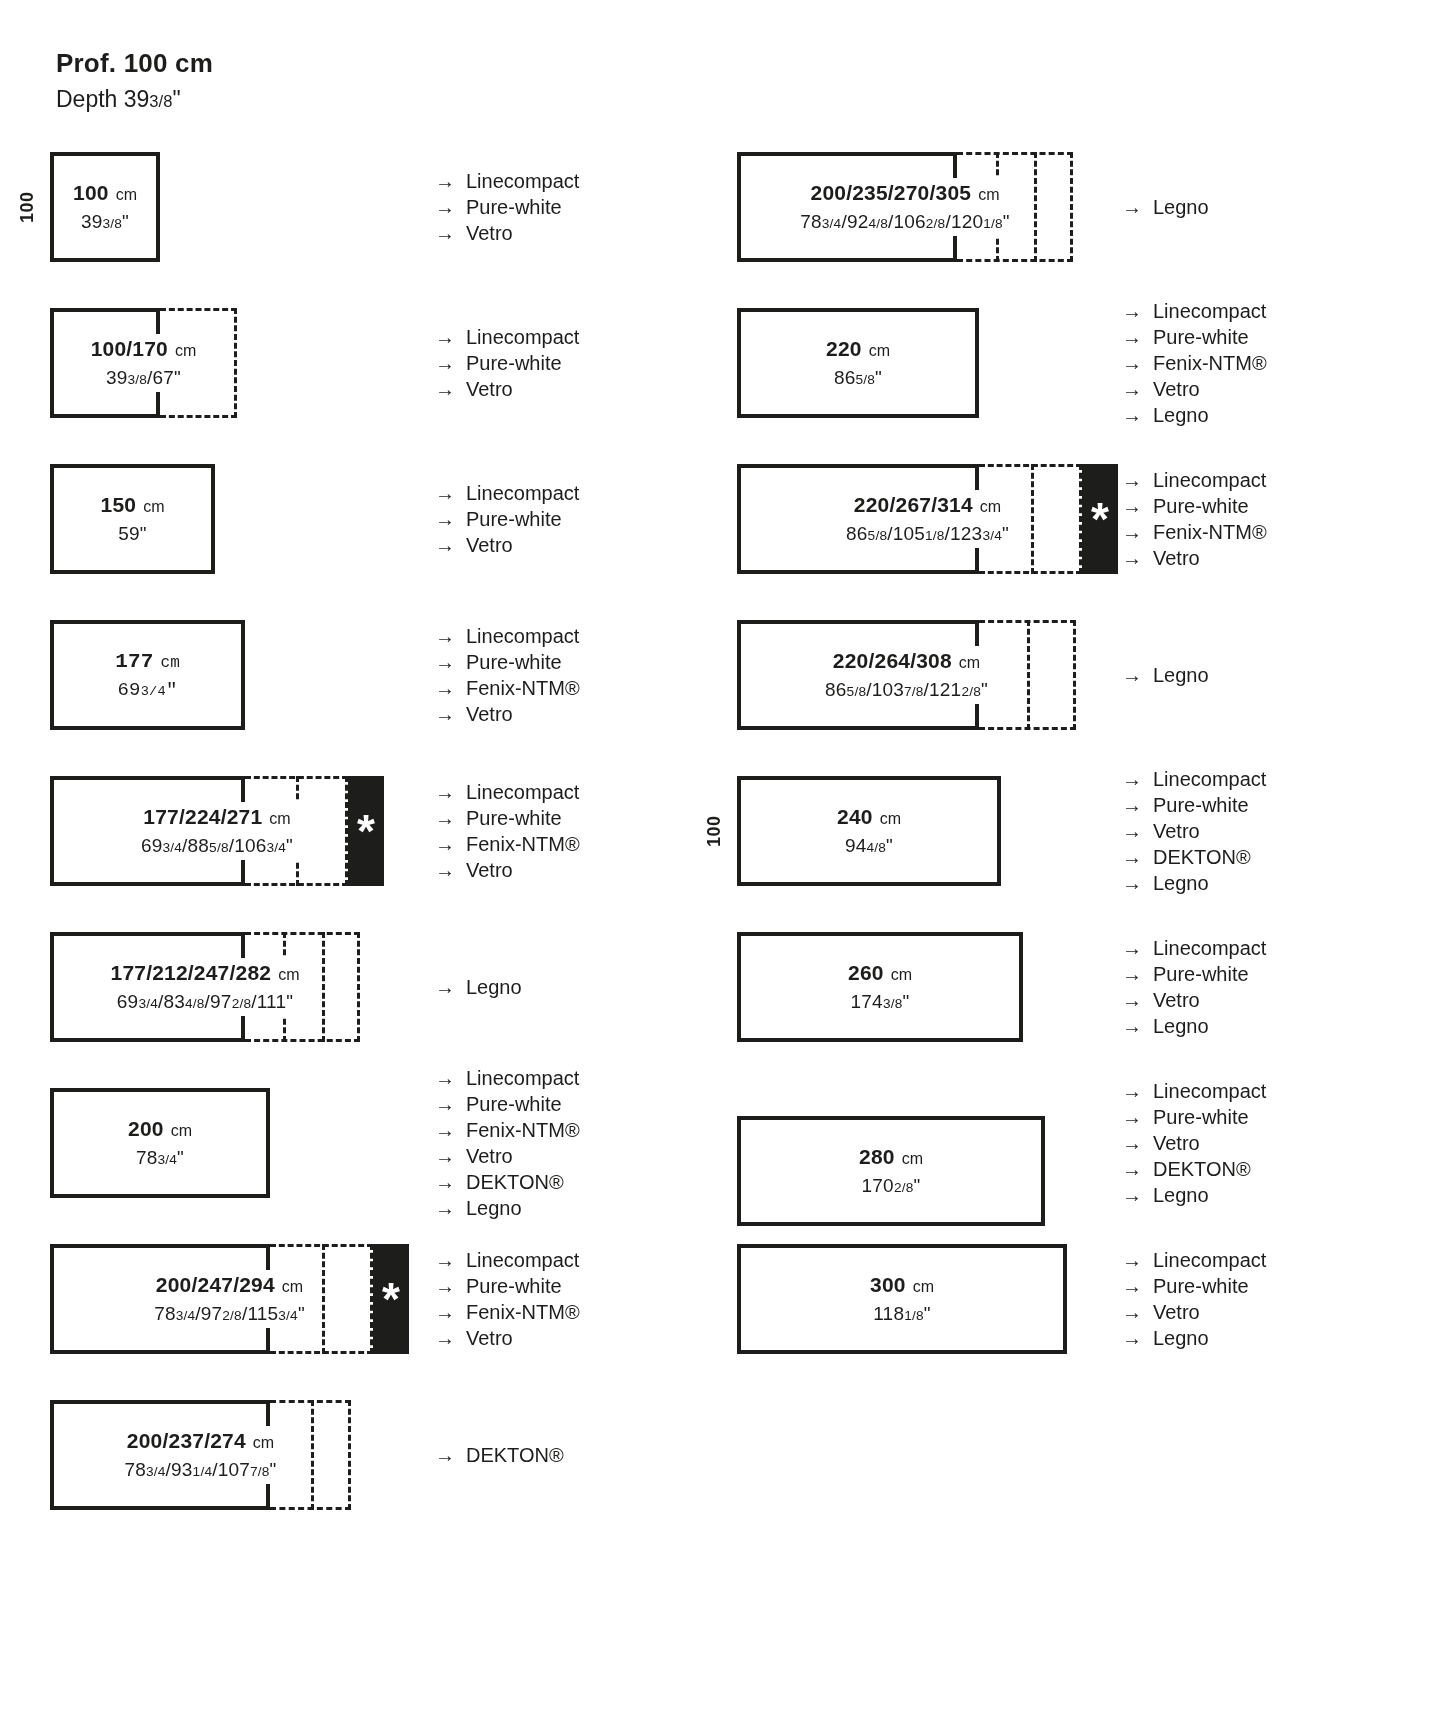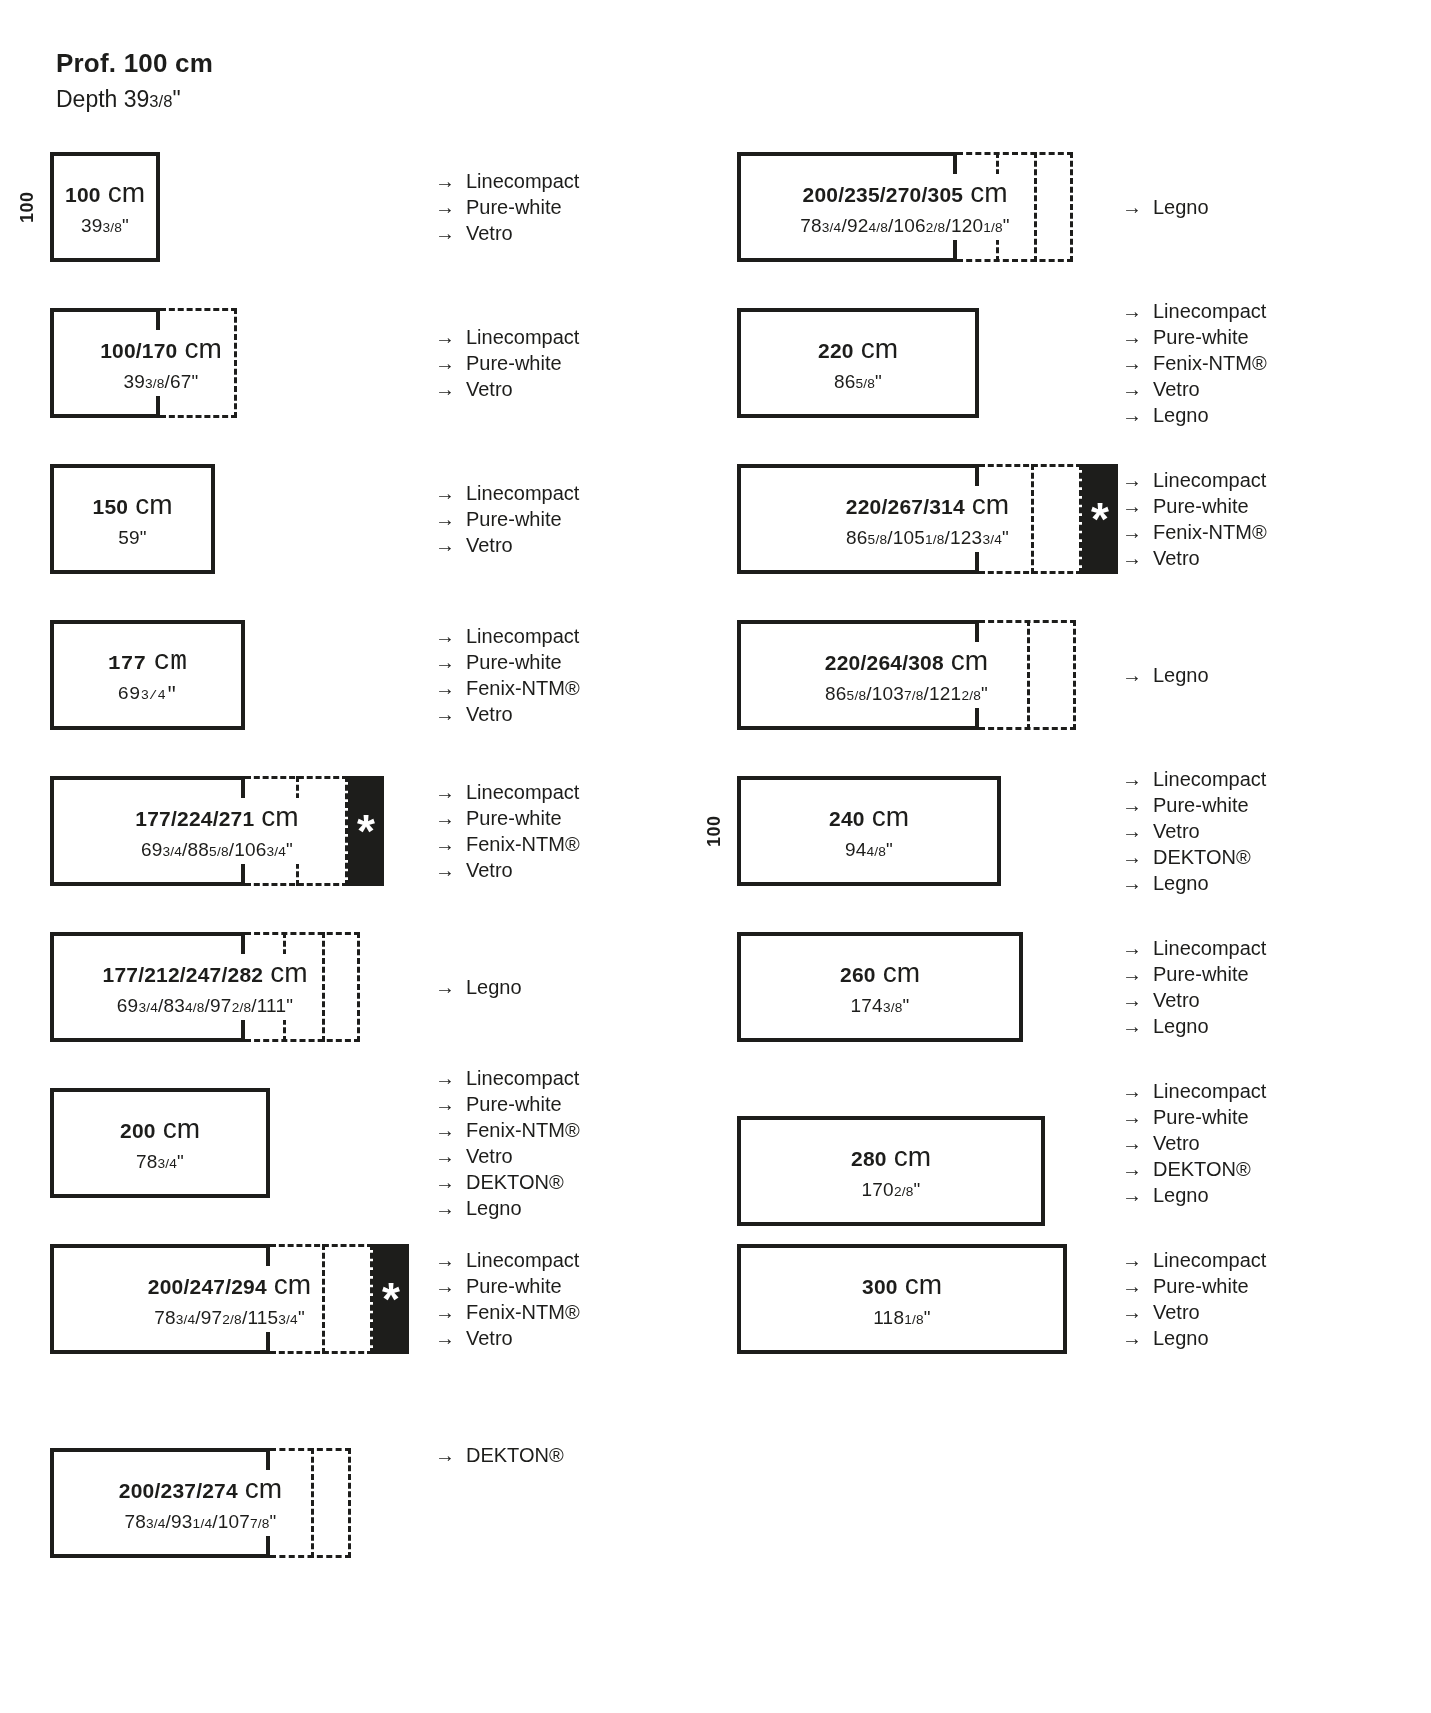--- a/index.html
+++ b/index.html
@@ -36,21 +36,21 @@
     display:flex; align-items:center; justify-content:center;
   }
   .ast-glyph { color:#fff; font-size:46px; font-weight:bold; line-height:36px; }
 
   .box-label {
     position:absolute; left:50%; top:50%; transform:translate(-50%,-50%);
     background:var(--paper); padding:3px 8px; text-align:center; white-space:nowrap;
   }
   .cm-line { font-size:21px; }
   .cm-val { font-weight:bold; letter-spacing:0.2px; }
-  .cm-unit { font-weight:normal; font-size:28px; margin-left:7px; }
+  .cm-unit { font-weight:normal; font-size:16px; margin-left:7px; }
   .in-line { font-size:19px; margin-top:6px; letter-spacing:0.2px; }
   .in-line .frac { font-size:0.72em; }
 
   .side-label {
     position:absolute; left:-34px; top:0; height:100%; width:22px;
     display:flex; align-items:center; justify-content:center;
     writing-mode:vertical-rl; transform:rotate(180deg);
     font-weight:bold; font-size:18px; letter-spacing:0.5px;
   }
 
@@ -94,21 +94,21 @@
             <div class="mat-item">
               <span class="arrow">→</span>
               <span>Vetro</span>
             </div>
           </div>
     </div>
   </div>
       <div class="row">
     <div class="diagram">
 
-      <div class="composite" style="width: 187px; padding-left: 35px;">
+      <div class="composite" style="width: 187px;">
         <div class="solid-part" style="width: 110px;"></div>
         <div class="ext-part" style="left: 110px; width: 77px;"></div>
 
         <div class="box-label">
           <div class="cm-line">
             <span class="cm-val">100/170</span><span class="cm-unit">cm</span>
           </div>
           <div class="in-line"><span>39</span><span class="frac">3/8</span><span>/67"</span></div>
         </div>
       </div>
@@ -338,21 +338,21 @@
             <div class="mat-item">
               <span class="arrow">→</span>
               <span>Vetro</span>
             </div>
           </div>
     </div>
   </div>
       <div class="row">
     <div class="diagram">
 
-      <div class="composite" style="width: 301px; margin-top: 48px;">
+      <div class="composite" style="width: 301px;">
         <div class="solid-part" style="width: 220px;"></div>
         <div class="ext-part" style="left: 220px; width: 81px;"></div>
         <div class="divider" style="left: 261px;"></div>
         <div class="box-label">
           <div class="cm-line">
             <span class="cm-val">200/237/274</span><span class="cm-unit">cm</span>
           </div>
           <div class="in-line"><span>78</span><span class="frac">3/4</span><span>/93</span><span class="frac">1/4</span><span>/107</span><span class="frac">7/8</span><span>"</span></div>
         </div>
       </div>

